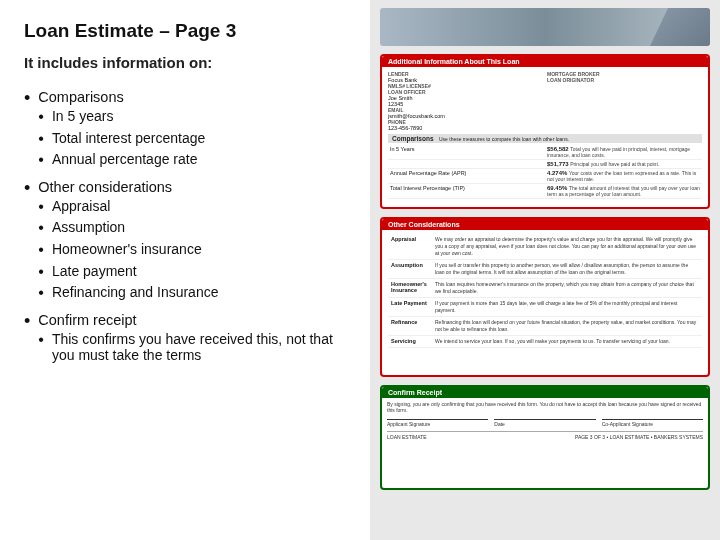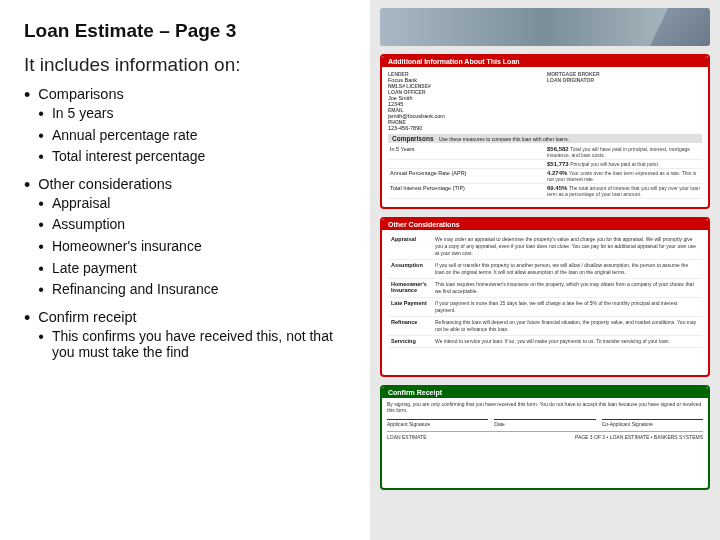--- a/index.html
+++ b/index.html
@@ -23,23 +23,24 @@
     }
 
     .main-title {
       font-size: 19px;
       font-weight: bold;
       margin-bottom: 12px;
       color: #111;
     }
 
     .sub-heading {
-      font-size: 19px;
+      font-size: 15px;
       color: #222;
-      margin-bottom: 10px;
+      margin-bottom: 18px;
+      font-weight: bold;
     }
 
     .bullet-list {
       list-style: none;
       padding: 0;
     }
 
     .bullet-list > li {
       display: flex;
       align-items: flex-start;
@@ -295,24 +296,24 @@
 
   <ul class="bullet-list">
     <li>
       <div class="item-content">
         <span class="item-label">Comparisons</span>
         <ul class="sub-list">
           <li>
               <span>In 5 years</span>
             </li>
           <li>
+              <span>Total interest percentage</span>
+            </li>
+          <li>
               <span>Annual percentage rate</span>
-            </li>
-          <li>
-              <span>Total interest percentage</span>
             </li>
         </ul>
       </div>
     </li>
     <li>
       <div class="item-content">
         <span class="item-label">Other considerations</span>
         <ul class="sub-list">
           <li>
               <span>Appraisal</span>
@@ -330,21 +331,21 @@
               <span>Refinancing and Insurance</span>
             </li>
         </ul>
       </div>
     </li>
     <li>
       <div class="item-content">
         <span class="item-label">Confirm receipt</span>
         <ul class="sub-list">
           <li>
-              <span>This confirms you have received this, not that you must take the find</span>
+              <span>This confirms you have received this, not that you must take the terms</span>
             </li>
         </ul>
       </div>
     </li>
   </ul>
 </div>
 
 <div class="right-panel">
 
   <div class="hero-strip">

